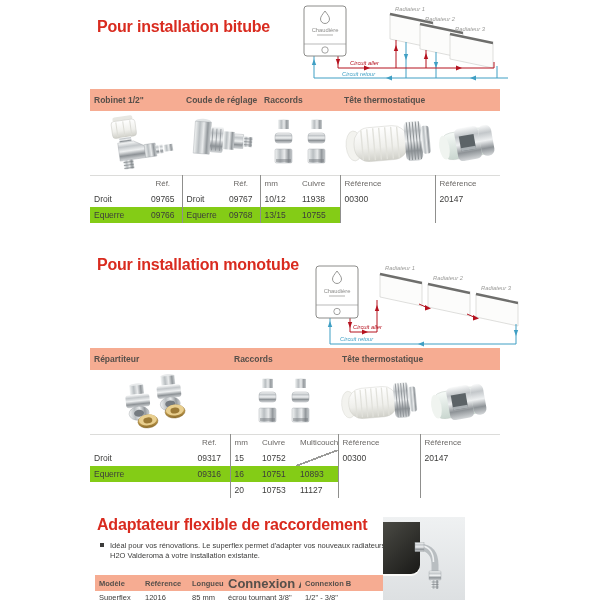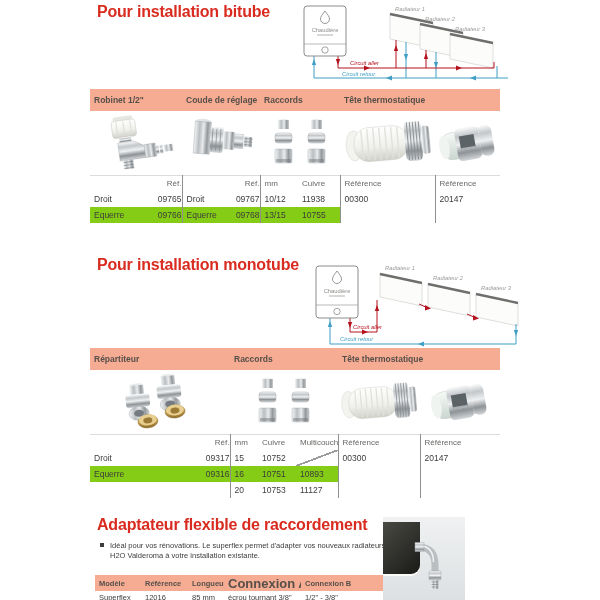--- a/index.html
+++ b/index.html
@@ -9,21 +9,21 @@
   .diag{position:absolute}
   .diag text{font-family:"Liberation Sans",sans-serif}
 
   .ptable{position:absolute;border-collapse:collapse;table-layout:fixed}
   .ptable td,.ptable th{padding:0 0 0 4px;vertical-align:middle;overflow:hidden;white-space:nowrap}
   .ghead th{background:#f6ac92;height:22px;font-size:8.5px;font-weight:bold;color:#564f4a;text-align:left}
   .imgs td{height:64px;text-align:center;padding:0;vertical-align:middle}
   .sub td{height:16px;font-size:8px;color:#6b6866;border-top:1px solid #dcdcda}
   .data td{height:16px;font-size:8.5px;color:#3c3c3b}
   .alt td{background:#84cc16}
-  .r{text-align:right;padding-right:5px}
+  .r{text-align:center;padding-right:5px}
   .dv{border-right:1px solid #8f8f8d}
   .top{vertical-align:top !important;padding-top:3px !important;background:#fff !important}
   .na{background-image:linear-gradient(to bottom right,transparent 47%,#9a9a98 47%,#9a9a98 53%,transparent 53%)}
   .pimg{display:inline-block;vertical-align:middle}
 
   .bullet{position:absolute;left:100px;top:541px;width:290px;display:flex;gap:6px;font-size:7.5px;line-height:10px;color:#3c3c3b}
   .bullet .sq{flex:0 0 auto;width:4px;height:4px;background:#3c3c3b;margin-top:2px}
 
   .photo3{position:absolute;left:383px;top:517px;width:82px;height:83px;background:linear-gradient(180deg,#eff1f2,#dde0e2);overflow:hidden}
   .radpanel{position:absolute;left:0;top:5px;width:37px;height:52px;background:linear-gradient(135deg,#4a4a44,#191917);border-radius:0 0 9px 0;box-shadow:0 2px 0 #fafaf8}
@@ -60,21 +60,21 @@
           <stop offset=".5" stop-color="#c09a4a"></stop>
           <stop offset="1" stop-color="#8f6f2e"></stop>
     </linearGradient>
     <linearGradient id="gMint" x1="0" y1="0" x2="0" y2="1">
       <stop offset="0" stop-color="#f6faf7"></stop>
           <stop offset="1" stop-color="#c9d6cf"></stop>
     </linearGradient>
   </defs>
 </svg>
 
-<h1 class="title" style="top:3px">Pour installation bitube</h1>
+<h1 class="title" style="top:18px">Pour installation bitube</h1>
 
 <svg class="diag" style="left:298px;top:2px" width="232" height="86" viewBox="0 0 232 86">
 
   <g>
     <g transform="translate(92,12)">
           <polygon points="0,0 43,9 43,34 0,25" fill="#fcfcfb" stroke="#c9c9c6" stroke-width=".6"></polygon>
           <path d="M0 0 43 9" stroke="#6e6e6c" stroke-width="2.4"></path>
         </g>
     <g transform="translate(122,22)">
           <polygon points="0,0 43,9 43,34 0,25" fill="#fcfcfb" stroke="#c9c9c6" stroke-width=".6"></polygon>

